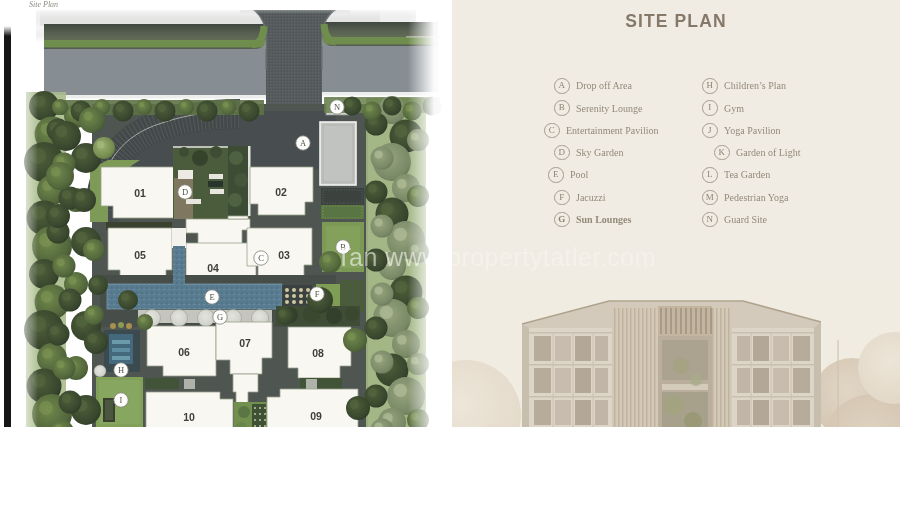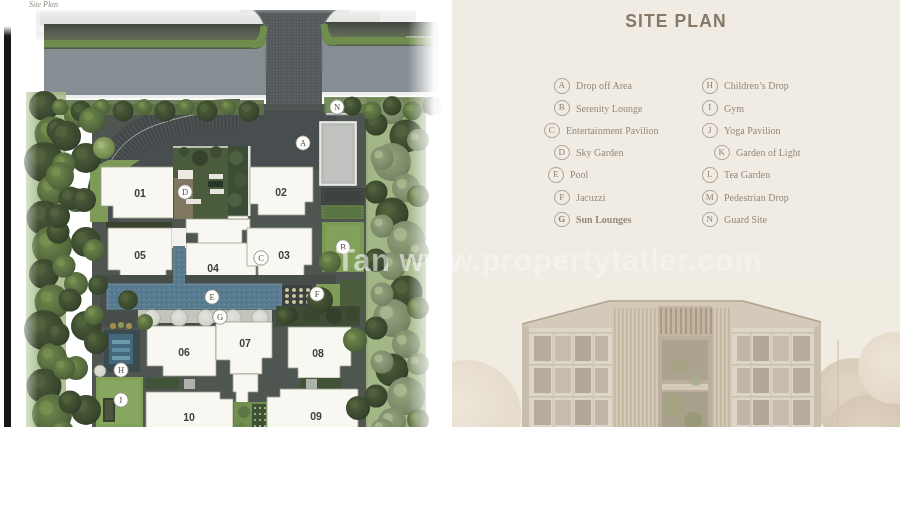--- a/index.html
+++ b/index.html
@@ -7,21 +7,21 @@
 .leftbar{position:absolute;left:4px;top:26px;width:7px;height:446px;background:linear-gradient(180deg,rgba(20,20,20,0) 0,#161616 10px,#161616 calc(100% - 10px),rgba(20,20,20,0) 100%);z-index:6;}
 .splabel{position:absolute;left:29px;top:0px;z-index:6;font-family:"Liberation Serif",serif;font-style:italic;font-size:8px;color:#8d8d85;}
 .plan{position:absolute;left:0;top:0;}
 .panel{position:absolute;left:452px;top:0;width:448px;height:506px;background:#f1ece3;}
 .ptitle{position:absolute;left:0;top:11px;width:448px;text-align:center;font-size:17.5px;font-weight:bold;letter-spacing:1.1px;color:#86796a;}
 .lrow{position:absolute;height:15px;white-space:nowrap;}
 .lc{display:inline-block;width:13.5px;height:13.5px;border:1px solid #a59c8d;border-radius:50%;text-align:center;font-family:"Liberation Serif",serif;font-size:9px;line-height:13.5px;color:#8d8272;vertical-align:middle;}
 .lt{font-family:"Liberation Serif",serif;font-size:10px;color:#93897a;margin-left:6.5px;vertical-align:middle;}
 .render{position:absolute;left:0px;top:280px;}
 .bn{font-family:"Liberation Sans",sans-serif;font-size:10.5px;font-weight:bold;fill:#3e3e3c;text-anchor:middle;}
-.wm{position:absolute;left:336px;top:243px;font-size:31px;font-weight:bold;letter-spacing:0.5px;white-space:nowrap;background:linear-gradient(90deg,rgba(255,255,255,0.58) 0px,rgba(255,255,255,0.55) 100px,rgba(255,255,255,0.30) 125px,rgba(255,255,255,0.28) 100%);-webkit-background-clip:text;background-clip:text;color:transparent;}
+.wm{position:absolute;left:336px;top:243px;font-size:25px;font-weight:normal;letter-spacing:0.5px;white-space:nowrap;background:linear-gradient(90deg,rgba(255,255,255,0.58) 0px,rgba(255,255,255,0.55) 100px,rgba(255,255,255,0.30) 125px,rgba(255,255,255,0.28) 100%);-webkit-background-clip:text;background-clip:text;color:transparent;}
 </style>
 </head>
 <body>
 <div class="page">
 
 <div class="leftbar"></div>
 
 <div class="splabel">Site Plan</div>
 
 <svg class="plan" width="460" height="506" viewBox="0 0 460 506">
@@ -543,31 +543,31 @@
         <circle cx="337" cy="107" r="7.2" fill="#fdfdfb" stroke="#80807a" stroke-width="0.8"></circle>
         <text x="337" y="110" font-family="Liberation Serif,serif" font-size="8.5" fill="#53534d" text-anchor="middle">N</text>
       </g>
     </svg>
 
 <div class="panel">
 
 <div class="ptitle">SITE PLAN</div>
 
 <div class="lrow" style="top:76.0px;left:102px;"><span class="lc">A</span><span class="lt">Drop off Area</span></div>
-<div class="lrow" style="top:76.0px;left:250px;"><span class="lc">H</span><span class="lt">Children’s Drop</span></div>
+<div class="lrow" style="top:76.0px;left:250px;"><span class="lc">H</span><span class="lt">Children’s Plan</span></div>
 <div class="lrow" style="top:98.3px;left:102px;"><span class="lc">B</span><span class="lt">Serenity Lounge</span></div>
 <div class="lrow" style="top:98.3px;left:250px;"><span class="lc">I</span><span class="lt">Gym</span></div>
 <div class="lrow" style="top:120.6px;left:92px;"><span class="lc">C</span><span class="lt">Entertainment Pavilion</span></div>
 <div class="lrow" style="top:120.6px;left:250px;"><span class="lc">J</span><span class="lt">Yoga Pavilion</span></div>
 <div class="lrow" style="top:142.9px;left:102px;"><span class="lc">D</span><span class="lt">Sky Garden</span></div>
 <div class="lrow" style="top:142.9px;left:262px;"><span class="lc">K</span><span class="lt">Garden of Light</span></div>
 <div class="lrow" style="top:165.2px;left:96px;"><span class="lc">E</span><span class="lt">Pool</span></div>
 <div class="lrow" style="top:165.2px;left:250px;"><span class="lc">L</span><span class="lt">Tea Garden</span></div>
 <div class="lrow" style="top:187.5px;left:102px;"><span class="lc">F</span><span class="lt">Jacuzzi</span></div>
-<div class="lrow" style="top:187.5px;left:250px;"><span class="lc">M</span><span class="lt">Pedestrian Drop</span></div>
+<div class="lrow" style="top:187.5px;left:250px;"><span class="lc">M</span><span class="lt">Pedestrian Yoga</span></div>
 <div class="lrow" style="top:209.8px;left:102px;font-weight:bold;"><span class="lc">G</span><span class="lt">Sun Lounges</span></div>
 <div class="lrow" style="top:209.8px;left:250px;"><span class="lc">N</span><span class="lt">Guard Site</span></div>
 
 <svg class="render" width="450" height="226" viewBox="0 0 450 226">
         <defs>
 <radialGradient id="rt1" cx="0.45" cy="0.4" r="0.7">
  <stop offset="0" stop-color="#dccfbc"></stop>
             <stop offset="1" stop-color="#c8b7a0"></stop>
 </radialGradient>
 <radialGradient id="rt2" cx="0.45" cy="0.4" r="0.7">

